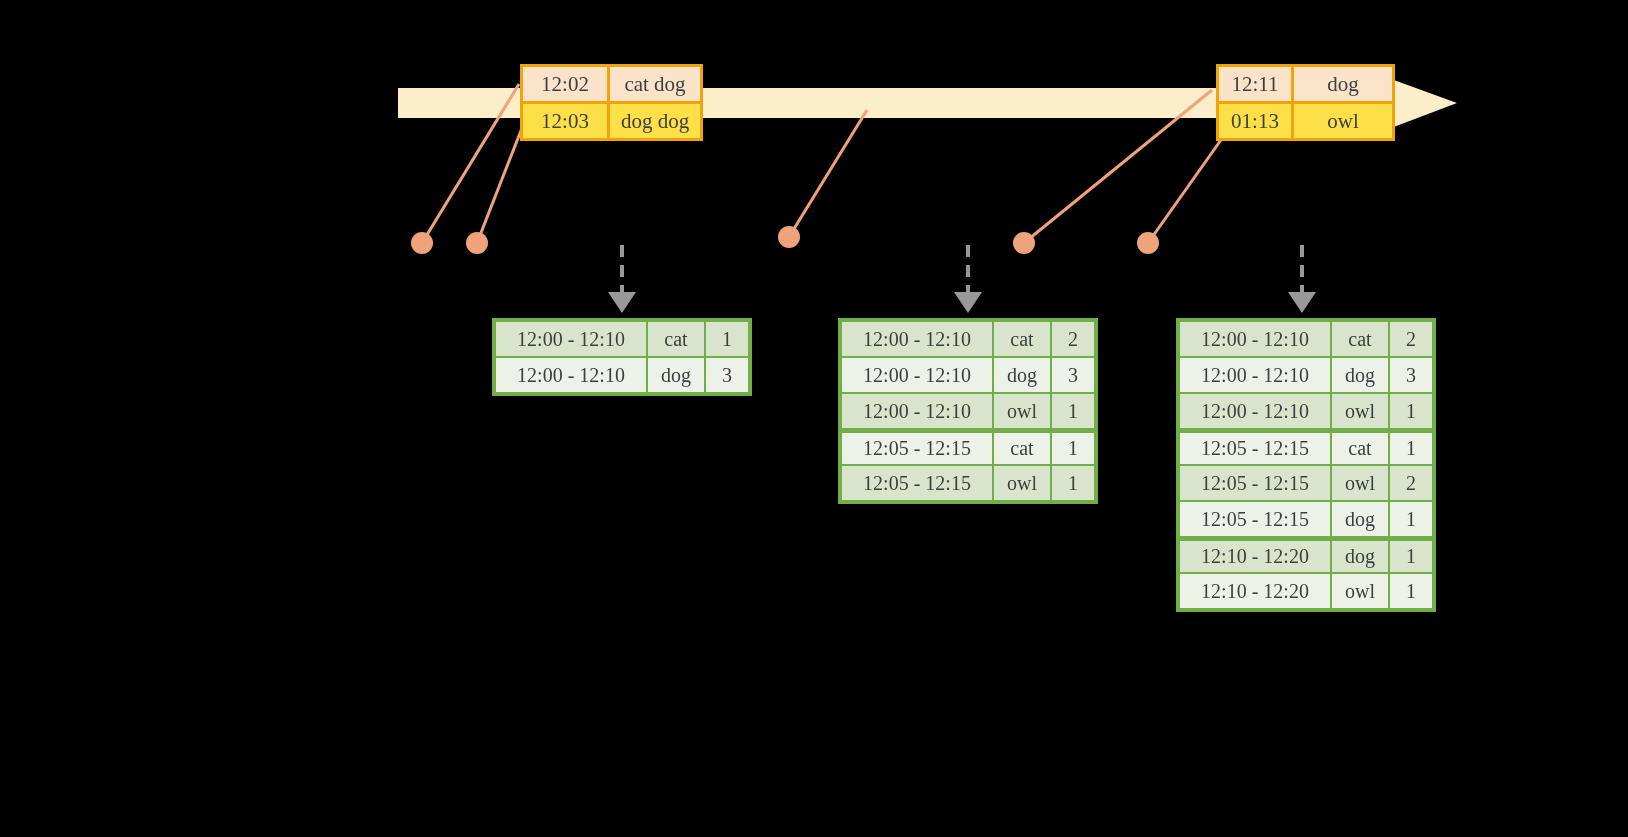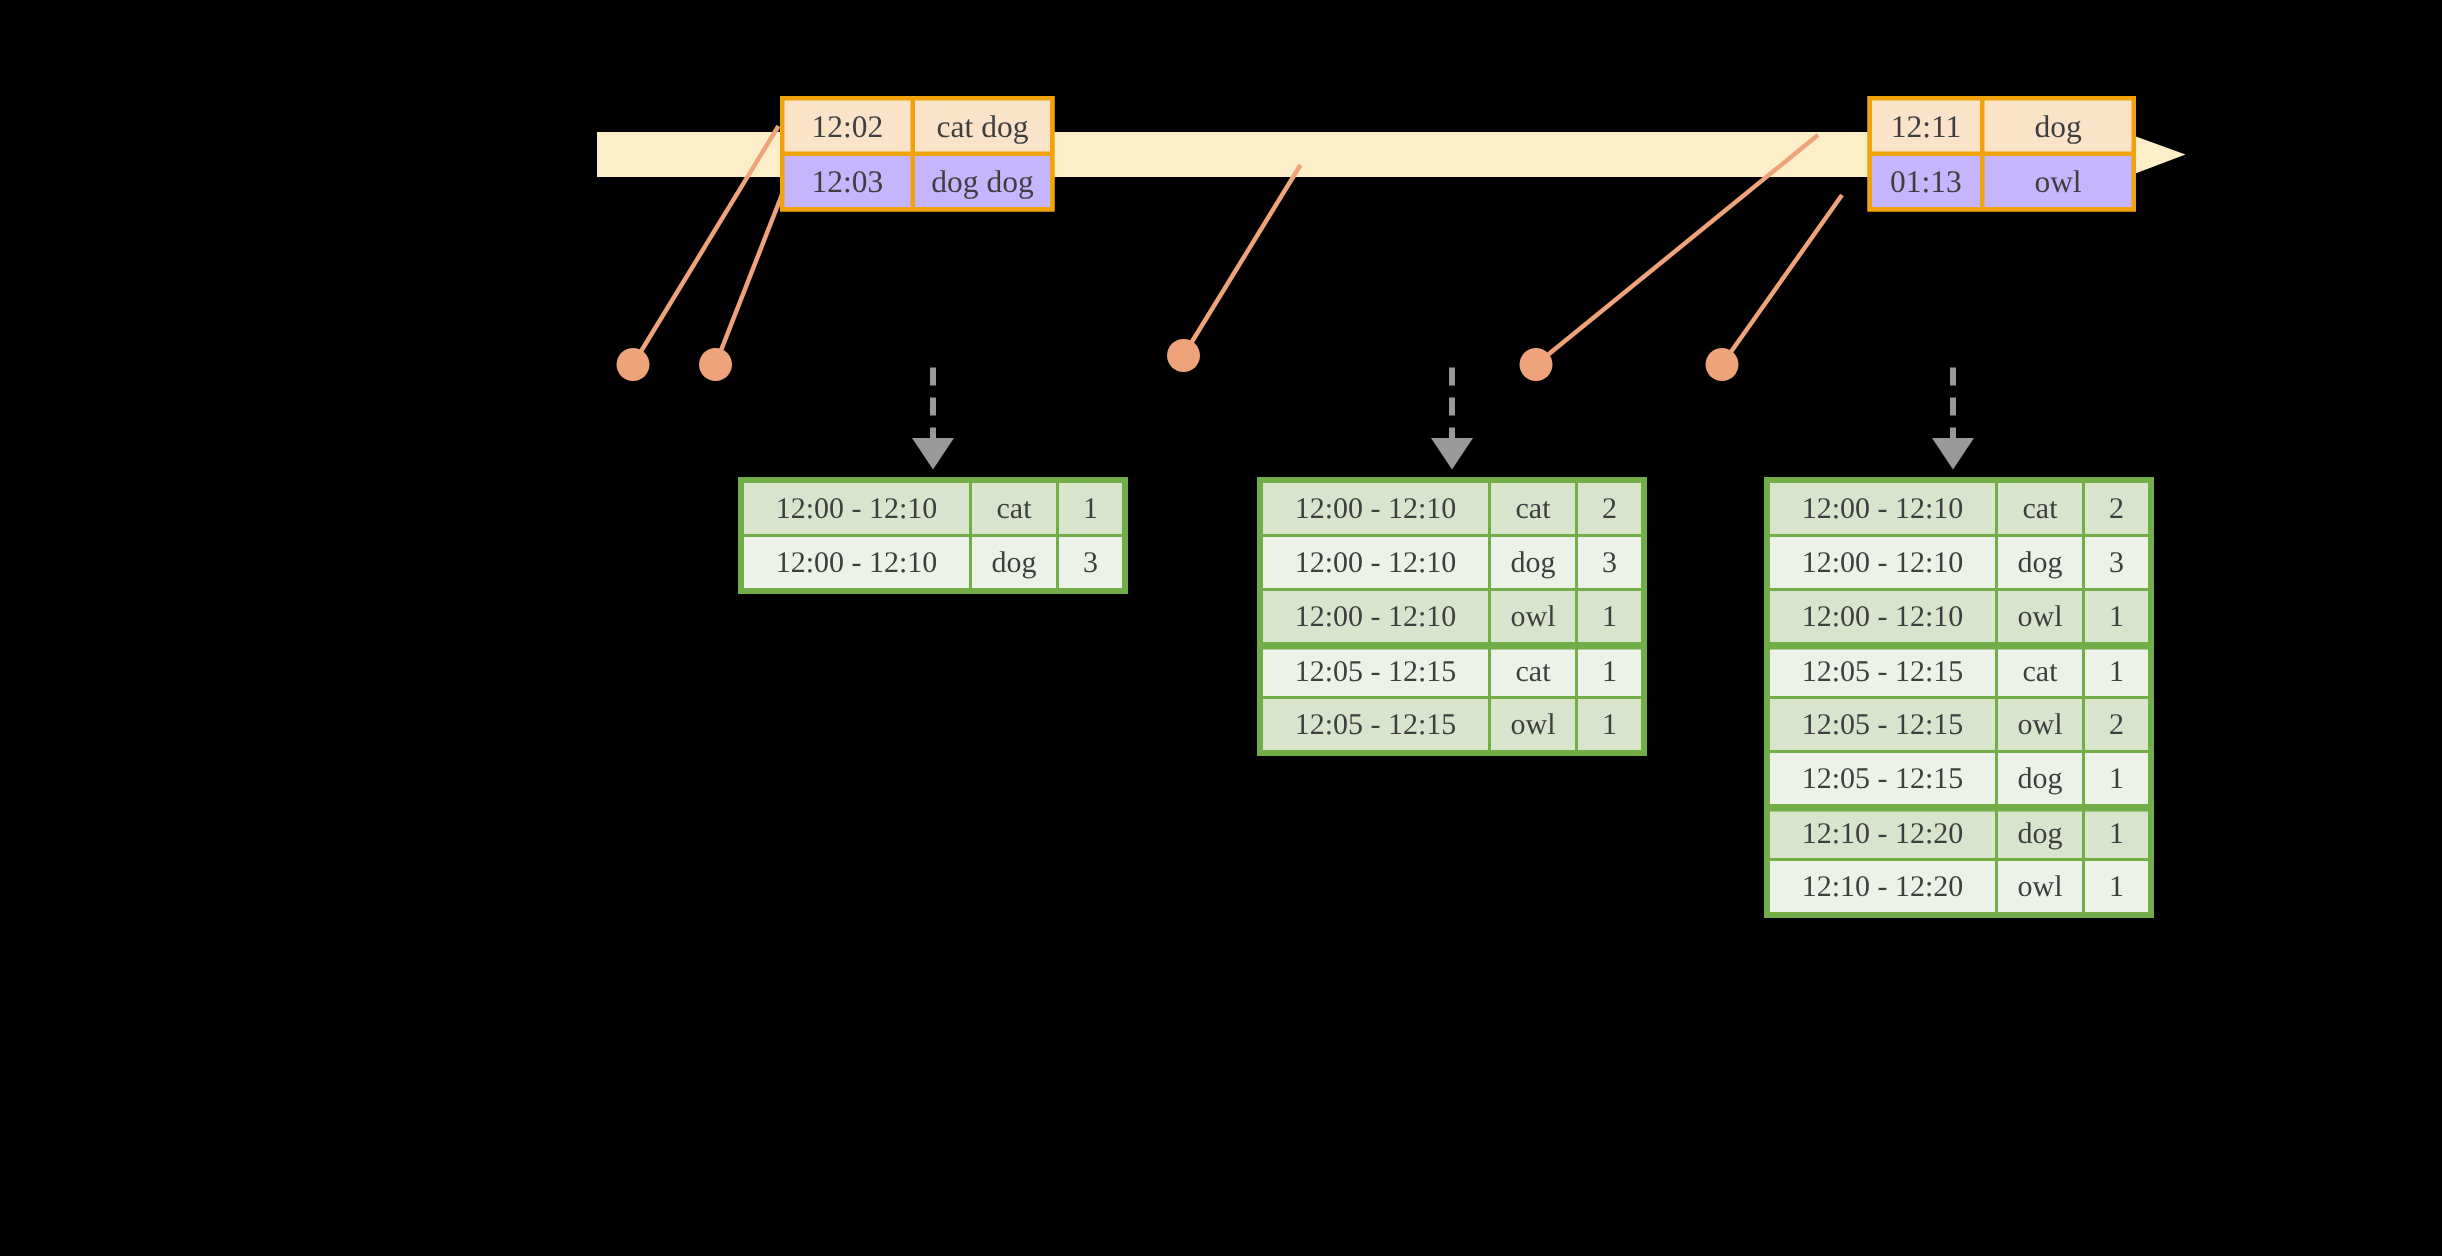--- a/index.html
+++ b/index.html
@@ -6,21 +6,21 @@
   #canvas{position:relative;width:1628px;height:646px;background:#000;overflow:hidden;
           font-family:Liberation Serif, serif;padding-left:34px;}
   #overlay{position:absolute;left:0;top:0;z-index:1;}
 
   
   .etable{position:absolute;display:grid;gap:3px;background:#F0A30A;border:3px solid #F0A30A;
           grid-auto-rows:34px;z-index:2;}
   .etable .cell{display:flex;align-items:center;justify-content:center;
                 font-size:21px;color:#3E3E3E;}
   .etable .base{background:#FBE3C9;}
-  .etable .alt{background:#c4b5fd;}
+  .etable .alt{background:#fde047;}
 
   
   .rtable{position:absolute;display:grid;gap:2px;background:#72AE48;border:4px solid #72AE48;
           grid-auto-rows:34px;z-index:2;}
   .rtable .cell{display:flex;align-items:center;justify-content:center;
                 font-size:20px;color:#3E3E3E;}
   .rtable .base{background:#D8E5CC;}
   .rtable .alt{background:#EDF2E9;}
   .rtable .gs{margin-top:3px;}  
 </style>
@@ -63,21 +63,21 @@
   </svg>
 
   <div class="etable" style="left:520px;top:64px;grid-template-columns:84px 90px;">
       <div class="cell base">12:02</div>
       <div class="cell base">cat dog</div>
       <div class="cell alt">12:03</div>
       <div class="cell alt">dog dog</div>
     </div>
 
 
-  <div class="etable" style="left:1245px;top:64px;grid-template-columns:72px 98px;">
+  <div class="etable" style="left:1216px;top:64px;grid-template-columns:72px 98px;">
       <div class="cell base">12:11</div>
       <div class="cell base">dog</div>
       <div class="cell alt">01:13</div>
       <div class="cell alt">owl</div>
     </div>
 
   <div class="rtable" style="left:492px;top:318px;grid-template-columns:150px 56px 42px;">
       <div class="cell base">12:00 - 12:10</div>
       <div class="cell base">cat</div>
       <div class="cell base">1</div>

